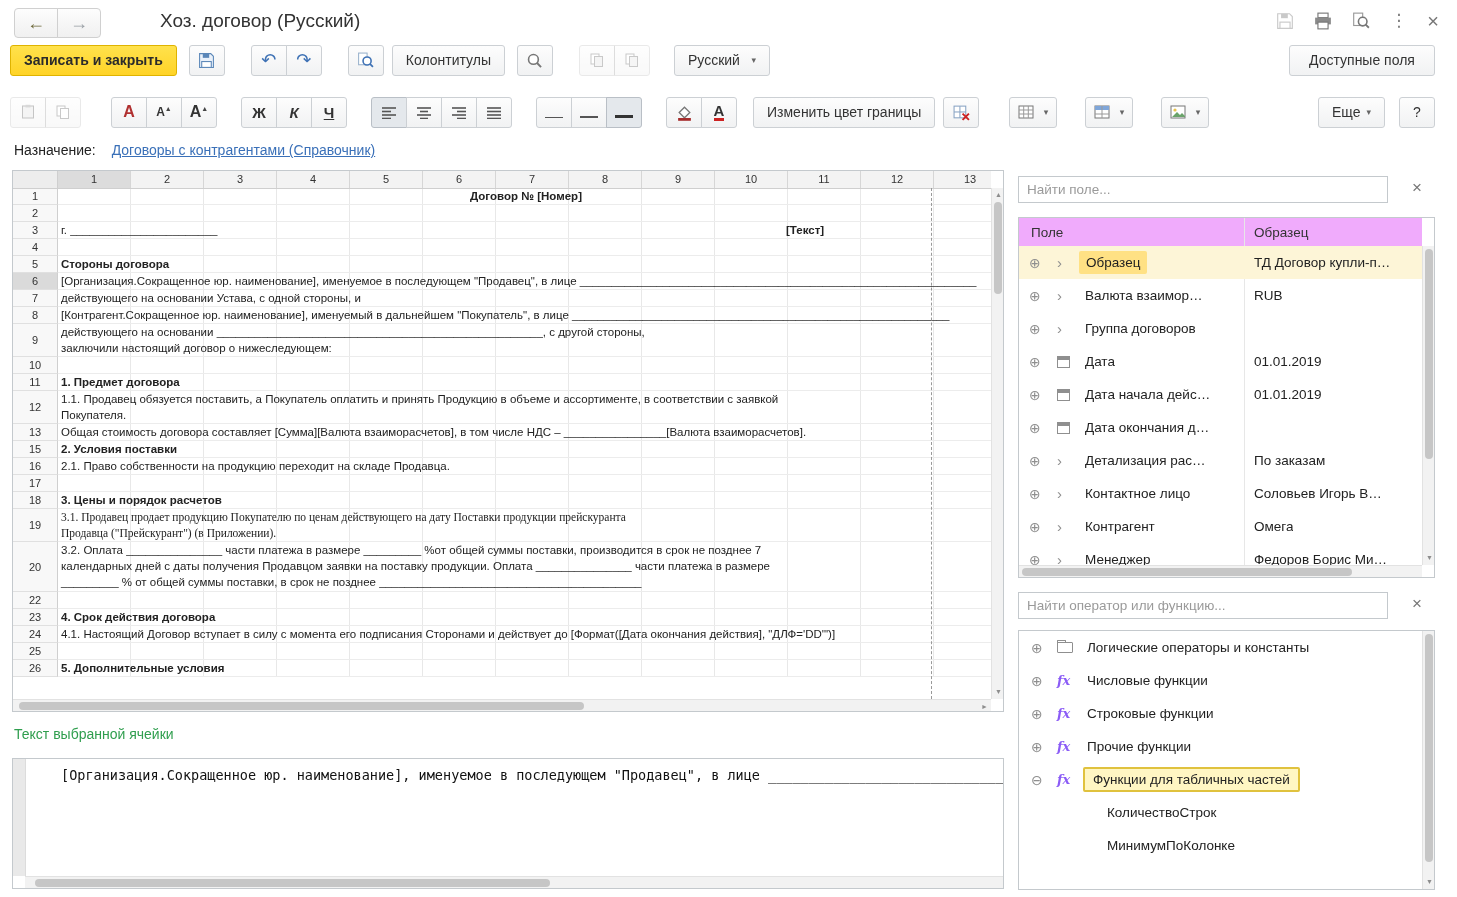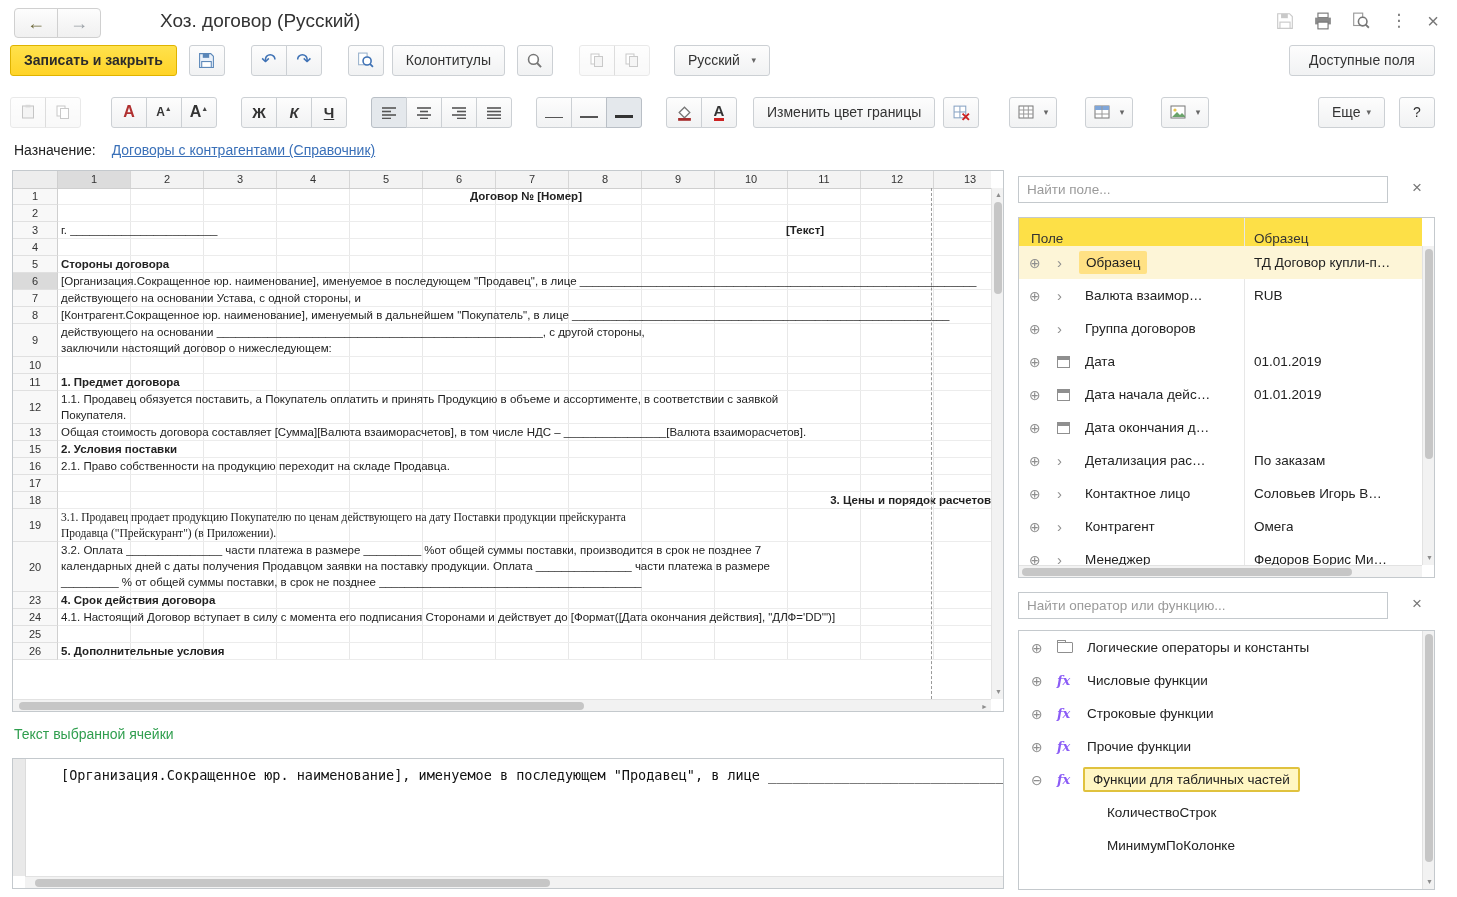--- a/index.html
+++ b/index.html
@@ -77,22 +77,22 @@
   #celltext .mono{position:absolute;left:48px;top:8px;white-space:nowrap;
                   font-family:"DejaVu Sans Mono","Liberation Mono",monospace;font-size:13.5px;color:#111}
   
   .search{position:absolute;height:27px;width:370px;border:1px solid #c4c9cd;box-sizing:border-box;
           padding:0 8px;font-size:13.5px;color:#333;background:#fff;outline:none;
           font-family:"Liberation Sans","DejaVu Sans",sans-serif}
   .search::placeholder{color:#9a9a9a}
   .clearx{position:absolute;color:#777;font-size:17px;cursor:pointer;line-height:16px}
   #fields-box{position:absolute;left:1018px;top:217px;width:417px;height:361px;border:1px solid #c4c9cd;
               box-sizing:border-box;background:#fff;overflow:hidden}
-  .fhead{height:28px;background:#fde047;border-bottom:1px solid #d8d8d8;position:relative;display:flex;
-         align-items:flex-end;font-size:13.5px;color:#333;margin-right:12px}
+  .fhead{height:28px;background:#f0abfc;border-bottom:1px solid #d8d8d8;position:relative;display:flex;
+         align-items:center;font-size:13.5px;color:#333;margin-right:12px}
   .fhead .h1{padding-left:12px}
   .fhead .h2{position:absolute;left:235px}
   .fdivider{position:absolute;left:225px;top:0;bottom:12px;width:1px;background:#e7e7e7}
   #fields-rows{position:absolute;left:0;top:28px;right:12px;bottom:12px;overflow:hidden}
   .frow{height:33px;display:flex;align-items:center;position:relative;font-size:13.5px;cursor:pointer}
   .frow.fsel{background:#fdf5d7}
   .fplus{margin-left:10px;color:#8f8f8f;font-size:14px;width:16px}
   .fchev{margin-left:12px;color:#8f8f8f;font-size:15px;width:14px}
   .fcal{margin-left:12px;width:13px;height:12px;border:1px solid #8f8f8f;border-top:4px solid #8f8f8f;
         box-sizing:border-box;flex:0 0 13px;margin-right:1px}
@@ -462,21 +462,21 @@
         <div class="srow" style="height: 17px;">
           <div class="snum">16</div>
           <div class="scontent" style="height: 17px;">
             <div class="sline">2.1. Право собственности на продукцию переходит на складе Продавца.</div>
           </div>
         </div>
         <div class="srow" style="height: 17px;">
           <div class="snum">17</div>
           <div class="scontent" style="height: 17px;"></div>
         </div>
-        <div class="srow" style="height: 17px; text-align: right;">
+        <div class="srow" style="height: 17px;">
           <div class="snum">18</div>
           <div class="scontent" style="height: 17px;">
             <div class="sline b">3. Цены и порядок расчетов</div>
           </div>
         </div>
         <div class="srow" style="height: 33px;">
           <div class="snum">19</div>
           <div class="scontent" style="height: 33px; font-family: Liberation Serif, serif;">
             <div class="sline">3.1. Продавец продает продукцию Покупателю по ценам действующего на дату Поставки продукции прейскуранта</div>
             <div class="sline">Продавца ("Прейскурант") (в Приложении).</div>
@@ -484,20 +484,24 @@
         </div>
         <div class="srow" style="height: 50px;">
           <div class="snum">20</div>
           <div class="scontent" style="height: 50px;">
             <div class="sline">3.2. Оплата _______________ части платежа в размере _________ %от общей суммы поставки, производится в срок не позднее 7</div>
             <div class="sline">календарных дней с даты получения Продавцом заявки на поставку продукции. Оплата _______________ части платежа в размере</div>
             <div class="sline">_________ % от общей суммы поставки, в срок не позднее _________________________________________</div>
           </div>
         </div>
         <div class="srow" style="height: 17px;">
+          <div class="snum">22</div>
+          <div class="scontent" style="height: 17px;"></div>
+        </div>
+        <div class="srow" style="height: 17px;">
           <div class="snum">23</div>
           <div class="scontent" style="height: 17px;">
             <div class="sline b">4. Срок действия договора</div>
           </div>
         </div>
         <div class="srow" style="height: 17px;">
           <div class="snum">24</div>
           <div class="scontent" style="height: 17px;">
             <div class="sline">4.1. Настоящий Договор вступает в силу с момента его подписания Сторонами и действует до [Формат([Дата окончания действия], "ДЛФ='DD'")]</div>
           </div>

